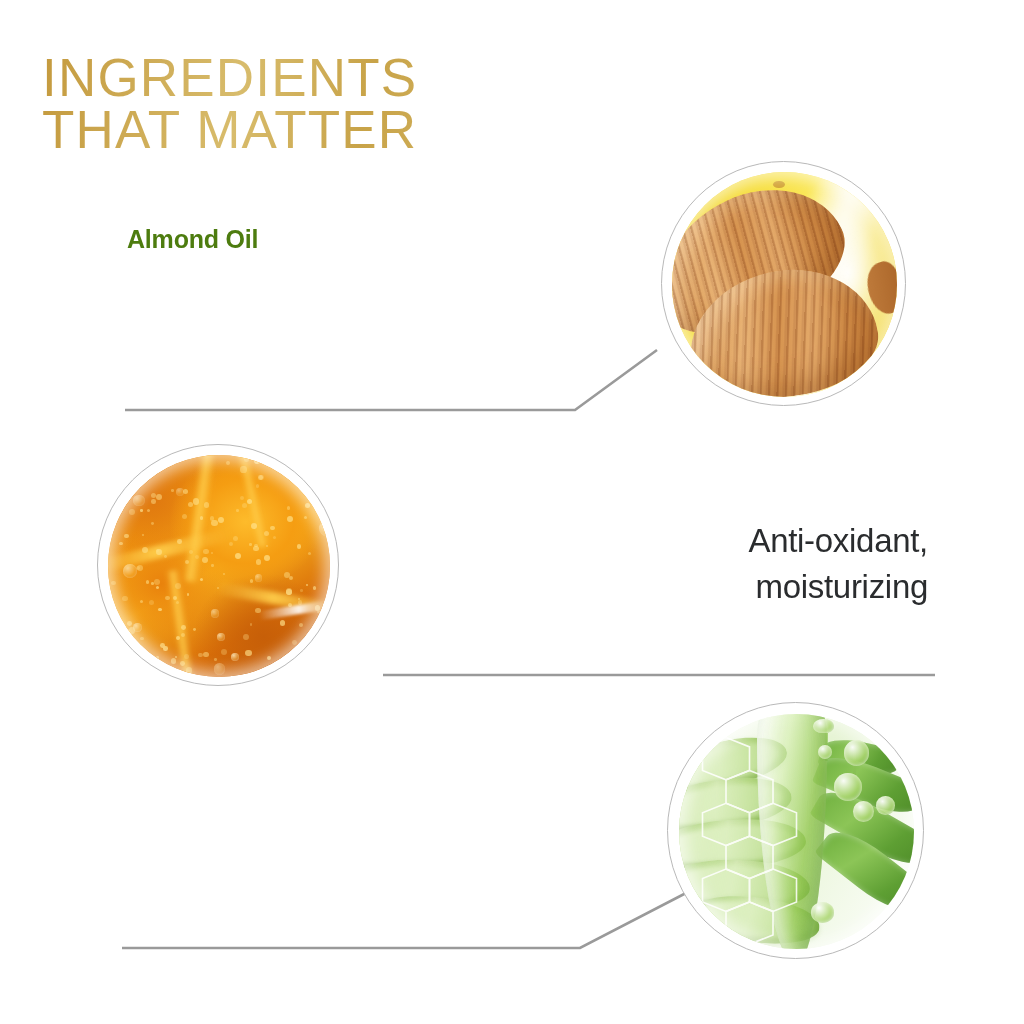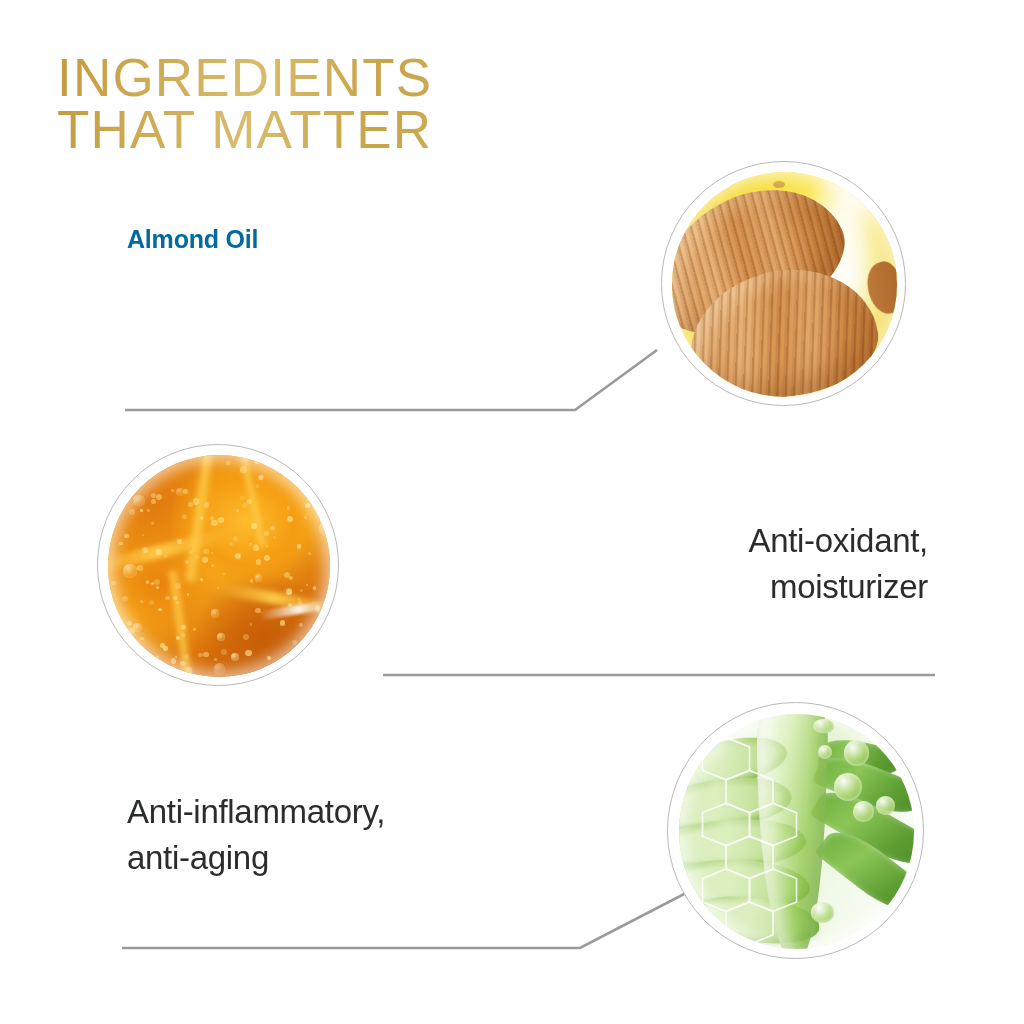--- a/index.html
+++ b/index.html
@@ -13,21 +13,21 @@
 
   #stage {
     position:relative;
     width:1024px; height:1024px;
     background:#ffffff;
   }
 
   
   #heading {
     position:absolute;
-    left:57px; top:52px;
+    left:42px; top:52px;
     width:520px;
     font-family:"Liberation Sans", sans-serif;
     font-size:53px;
     line-height:52px;
     letter-spacing:1.2px;
     font-weight:300;
     color:#c8a346;
     background:linear-gradient(100deg,#c49a3e 0%,#d8bc6c 38%,#c8a348 62%,#d9bd70 100%);
     -webkit-background-clip:text;
     background-clip:text;
@@ -40,21 +40,21 @@
     position:absolute; left:0; top:0;
     width:1024px; height:1024px;
     pointer-events:none;
   }
 
   
   .txt-block { position:absolute; }
   .txt-title {
     font-size:25px;
     font-weight:700;
-    color:#0369a1;
+    color:#4d7c0f;
     letter-spacing:-0.2px;
     line-height:32px;
   }
   .txt-desc {
     font-size:33px;
     font-weight:300;
     color:#2a2c2e;
     line-height:46px;
     letter-spacing:-0.3px;
     white-space:pre-line;
@@ -283,26 +283,24 @@
     <polyline points="383,675 935,675" fill="none" stroke="#9A9A9A" stroke-width="2.4"></polyline>
     <polyline points="122,948 580,948 688,892" fill="none" stroke="#9A9A9A" stroke-width="2.6" stroke-linejoin="miter"></polyline>
   </svg>
 
   <div class="txt-block" id="block-almond">
     <div class="txt-title">Almond Oil</div>
   </div>
 
   <div class="txt-block" id="block-honey">
     <div class="txt-desc">Anti-oxidant,
-moisturizer</div>
+moisturizing</div>
   </div>
 
   <div class="txt-block" id="block-aloe">
-    <div class="txt-desc">Anti-inflammatory,
-anti-aging</div>
   </div>
 
   <div class="photo-ring" id="circle-almond" style="border-color: rgb(185, 185, 185);">
     <div class="photo-inner">
       <div class="photo-art">
         <div class="almond-bg"></div>
         <div class="almond-streak"></div>
         <div class="tiny-bud"></div>
         <div class="nut-tip"></div>
         <div class="nut" id="nut-top"></div>

